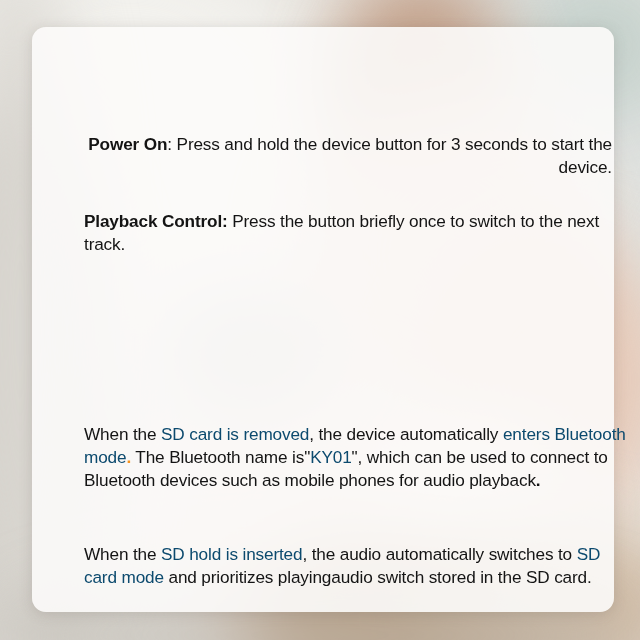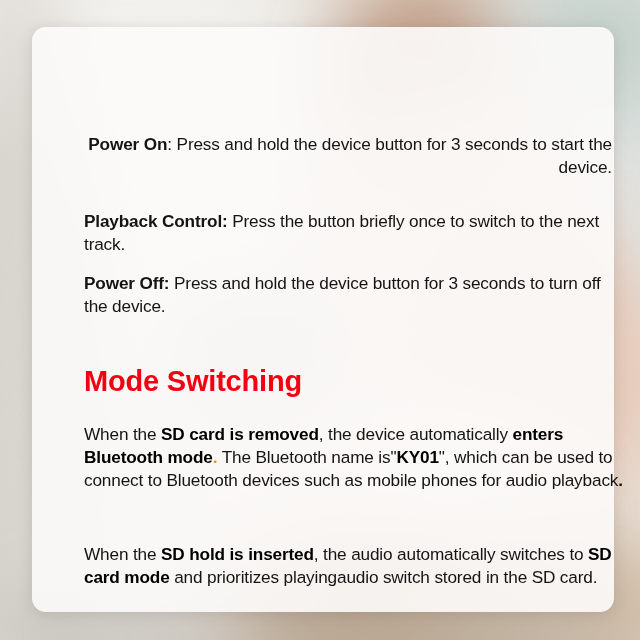--- a/index.html
+++ b/index.html
@@ -50,21 +50,21 @@
     letter-spacing:-0.2px;
     line-height:1.1;
   }
   p.para{
     font-size:17.2px;
     line-height:1.33;
     color:#141414;
     letter-spacing:-0.15px;
   }
   .b{ font-weight:bold; }
-  .or{ color:#000000; font-weight:bold; }
+  .or{ color:#0c4a6e; font-weight:normal; }
   .or-dot{ color:#f7941e; font-weight:bold; }
 
   #h-basic{ position:absolute; left:52px; top:51px; }
   #p-power-on{ position:absolute; left:52px; top:106px; width:528px;text-align:right; }
   #p-playback{ position:absolute; left:52px; top:175px; width:540px;margin-top:8px; }
   #p-power-off{ position:absolute; left:52px; top:245px; width:528px; }
   #h-mode{ position:absolute; left:52px; top:339px; }
   #p-mode-removed{ position:absolute; left:52px; top:396px; width:548px; }
   #p-mode-inserted{ position:absolute; left:52px; top:516px; width:540px; }
 </style>
@@ -92,23 +92,19 @@
 
 
   <p id="p-power-on" class="para">
     <span class="b">Power On</span><span>:</span><span> Press and hold the device button for 3 seconds to start the device.</span>
   </p>
 
   <p id="p-playback" class="para">
     <span class="b">Playback Control:</span><span> Press the button briefly once to switch to the next track.</span>
   </p>
 
-  <p id="p-power-off" class="para">
-    <span class="b">Power Off:</span><span> Press and hold the device button for 3 seconds to turn off the device.</span>
-  </p>
 
-  <h1 id="h-mode" class="heading">Mode Switching</h1>
 
   <p id="p-mode-removed" class="para"><span>When the </span><span class="or">SD card is removed</span><span>, the device automatically </span><span class="or">enters Bluetooth mode</span><span class="or-dot">.</span><span> The Bluetooth name is"</span><span class="or">KY01</span><span>", which can be used to connect to Bluetooth devices such as mobile phones for audio playback</span><span class="b">.</span></p>
 
   <p id="p-mode-inserted" class="para"><span>When the </span><span class="or">SD hold is inserted</span><span>, the audio automatically switches to </span><span class="or">SD card mode</span><span> and prioritizes playingaudio switch stored in the SD card.</span></p>
 
 </div>
 
 </body></html>

